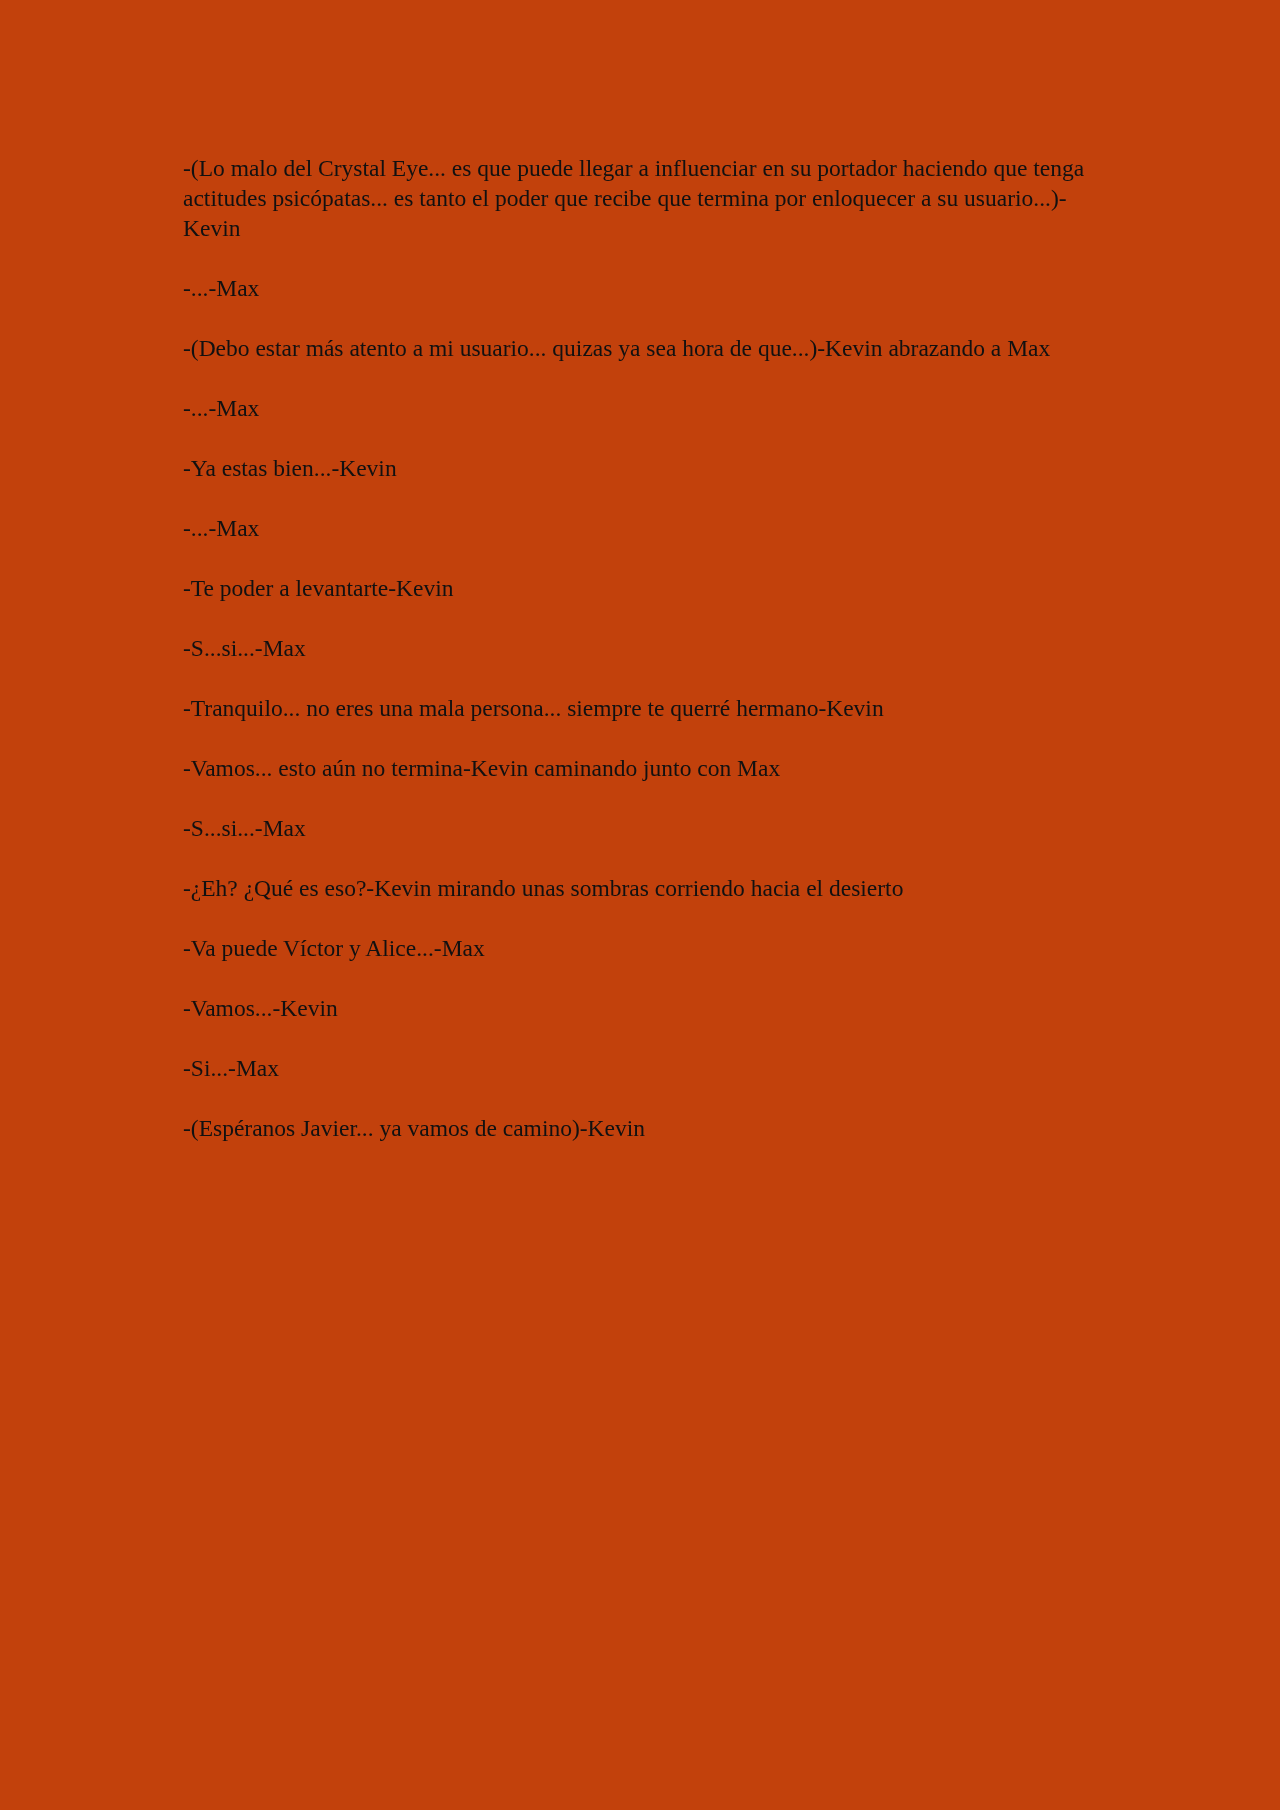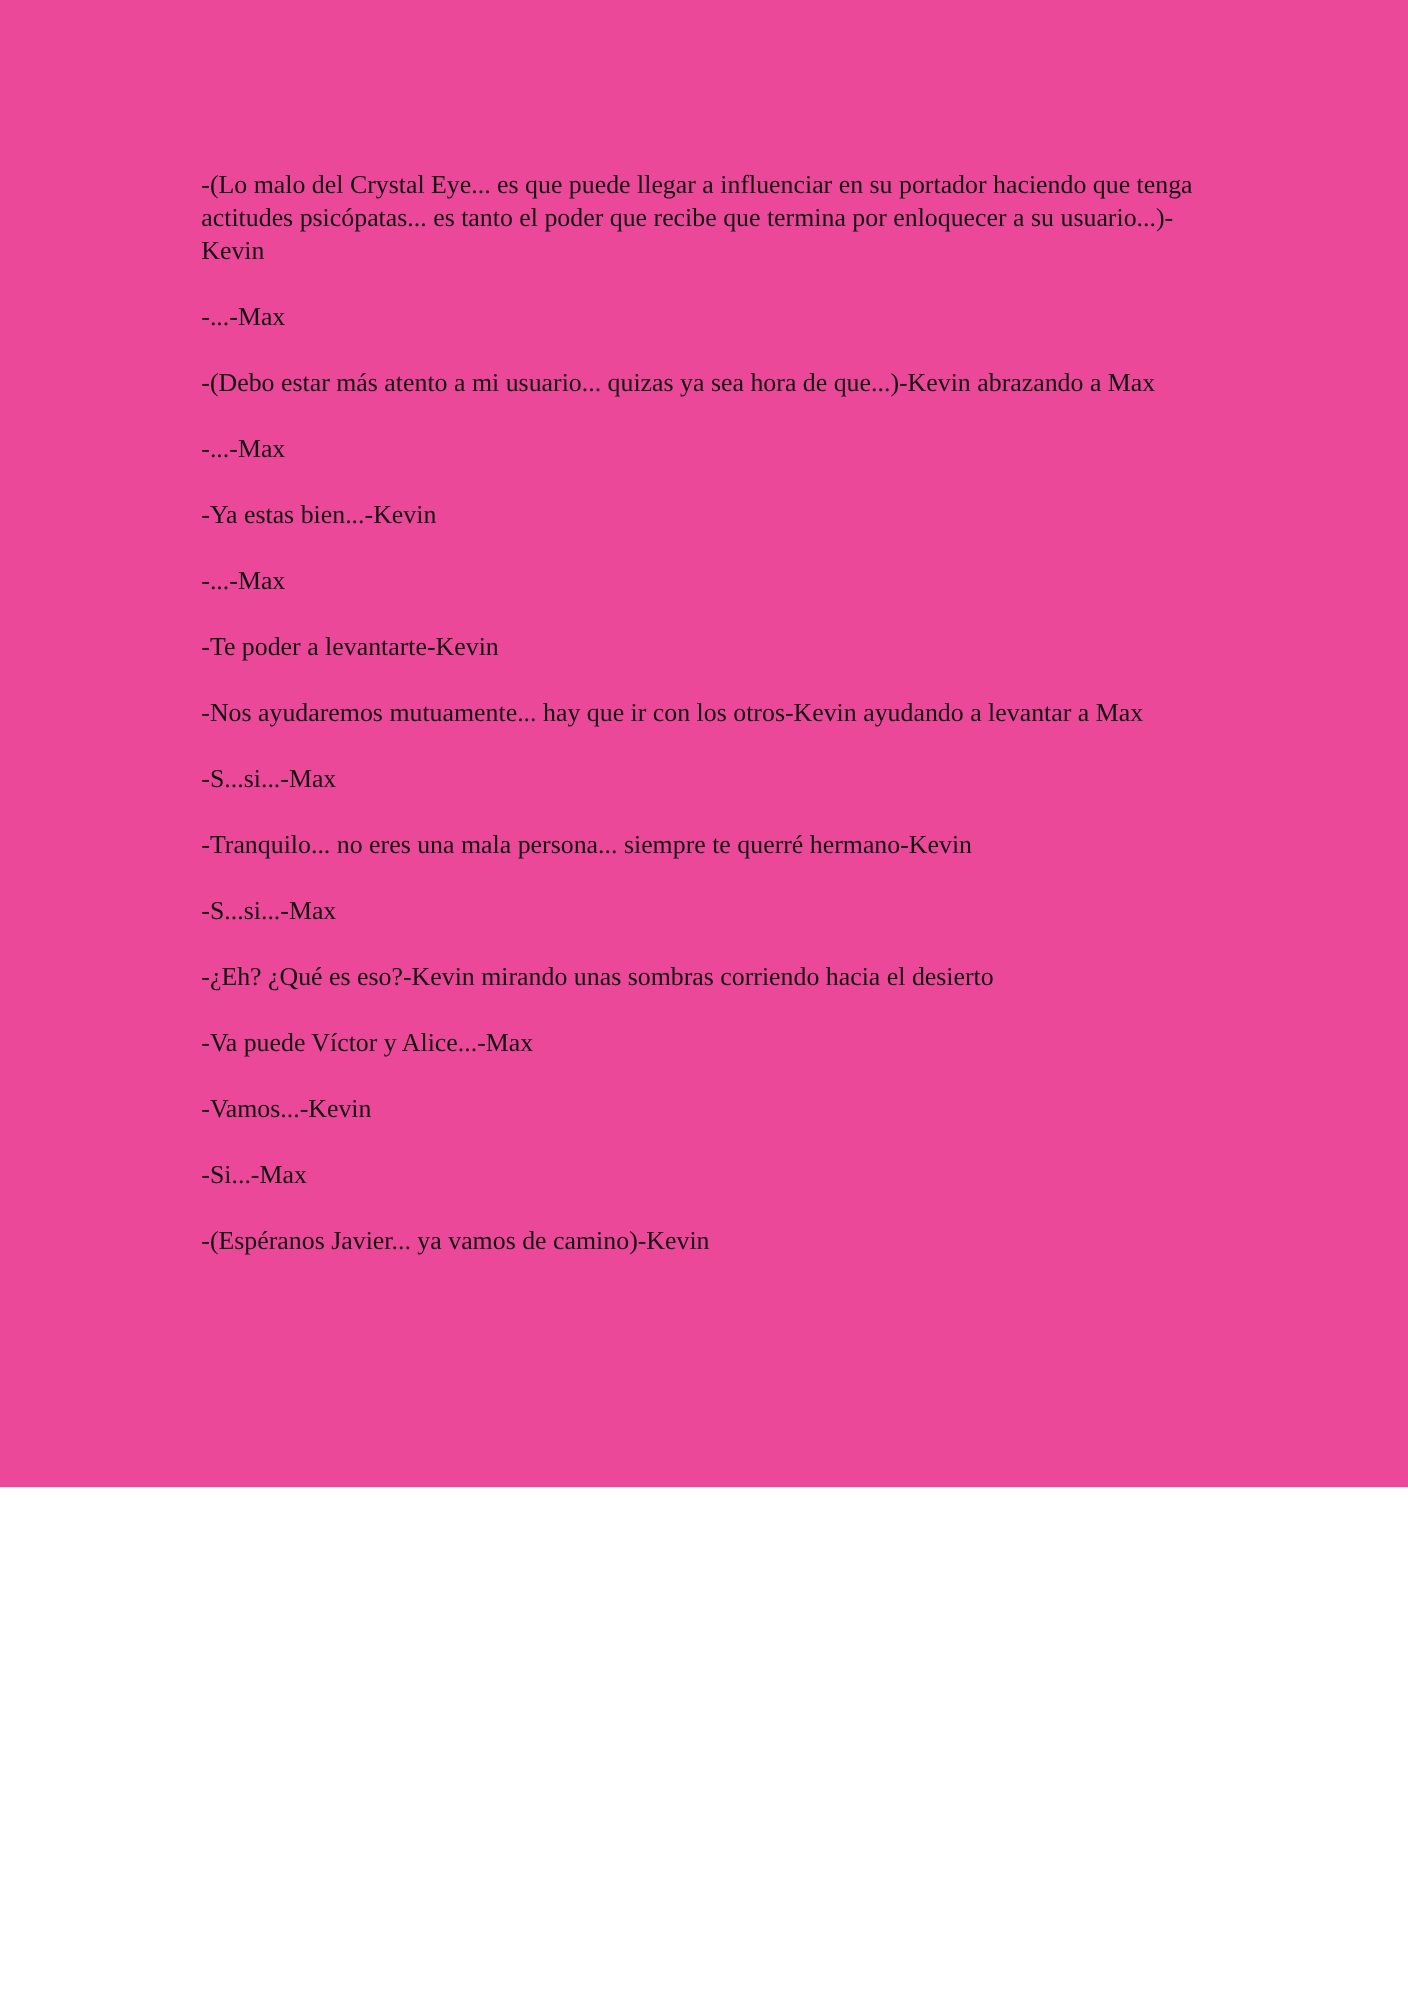--- a/index.html
+++ b/index.html
@@ -11,22 +11,22 @@
       width: 1280px;
       height: 1810px;
       position: relative;
       overflow: hidden;
     }
     .page {
       position: absolute;
       left: 0;
       top: 0;
       width: 1280px;
-      height: 1352px;
-      background: #ec4899;
+      height: 1810px;
+      background: #c2410c;
     }
     .content {
       position: absolute;
       left: 183px;
       top: 153px;
       width: 920px;
       font-family: "Liberation Serif", serif;
       font-size: 23.5px;
       line-height: 30px;
       color: #111111;
@@ -42,23 +42,23 @@
 
 <div class="page">
   <div class="content">
     <p class="para">-(Lo malo del Crystal Eye... es que puede llegar a influenciar en su portador haciendo que tenga actitudes psicópatas... es tanto el poder que recibe que termina por enloquecer a su usuario...)-Kevin</p>
     <p class="para">-...-Max</p>
     <p class="para">-(Debo estar más atento a mi usuario... quizas ya sea hora de que...)-Kevin abrazando a Max</p>
     <p class="para">-...-Max</p>
     <p class="para">-Ya estas bien...-Kevin</p>
     <p class="para">-...-Max</p>
     <p class="para">-Te poder a levantarte-Kevin</p>
-    <p class="para">-Nos ayudaremos mutuamente... hay que ir con los otros-Kevin ayudando a levantar a Max</p>
     <p class="para">-S...si...-Max</p>
     <p class="para">-Tranquilo... no eres una mala persona... siempre te querré hermano-Kevin</p>
+    <p class="para">-Vamos... esto aún no termina-Kevin caminando junto con Max</p>
     <p class="para">-S...si...-Max</p>
     <p class="para">-¿Eh? ¿Qué es eso?-Kevin mirando unas sombras corriendo hacia el desierto</p>
     <p class="para">-Va puede Víctor y Alice...-Max</p>
     <p class="para">-Vamos...-Kevin</p>
     <p class="para">-Si...-Max</p>
     <p class="para">-(Espéranos Javier... ya vamos de camino)-Kevin</p>
   </div>
 </div>
 
 </body></html>

